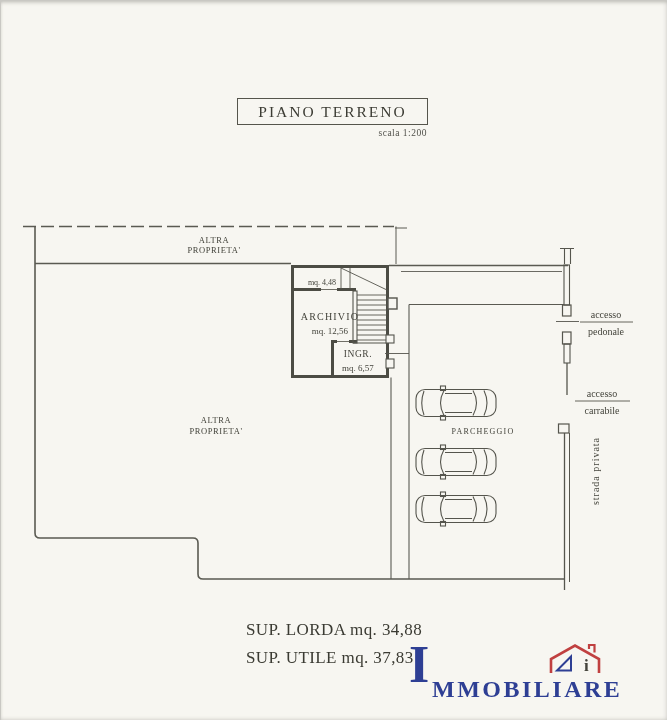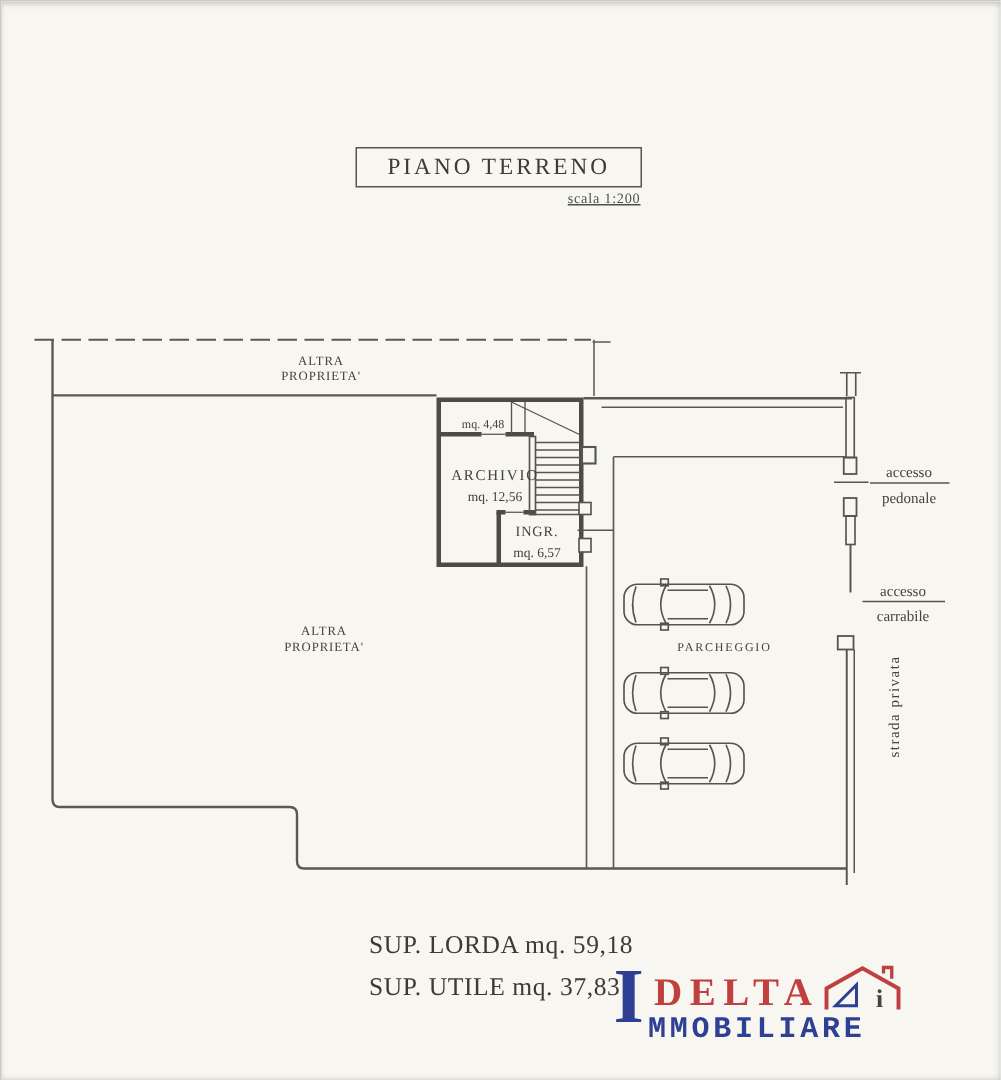--- a/index.html
+++ b/index.html
@@ -15,29 +15,29 @@
   }
   .abs{position:absolute;}
   #title-box{
     left:236px;top:97px;width:189px;height:25px;
     border:1.3px solid #55554c;
     display:flex;align-items:center;justify-content:center;
     font-size:15.5px;letter-spacing:2px;color:#3c3c34;
   }
   #scale-note{
     left:237px;top:127px;width:189px;
-    text-align:right;font-size:9.5px;color:#50504a;letter-spacing:0.5px;text-decoration:underline;
+    text-align:right;font-size:9.5px;color:#50504a;letter-spacing:0.5px;
   }
   #summary{left:245px;top:615px;line-height:28px;font-size:17px;color:#3b3b33;letter-spacing:0.4px;}
   #summary div{white-space:nowrap;}
   
   #logo{left:408px;top:642px;width:200px;height:60px;}
   #logo .initial{position:absolute;left:0;top:-4px;font-size:52px;font-weight:bold;line-height:1;}
   #logo .delta{position:absolute;left:27px;top:6px;font-size:26px;font-weight:bold;letter-spacing:5px;line-height:1;}
-  #logo .immob{position:absolute;left:23px;top:34px;font-size:20px;font-weight:bold;letter-spacing:2.5px;line-height:1;font-family:Liberation Mono, monospace;}
+  #logo .immob{position:absolute;left:23px;top:34px;font-size:24px;font-weight:bold;letter-spacing:2.5px;line-height:1;}
   #logo .house{position:absolute;left:139px;top:0px;}
   svg text{font-family:"Liberation Serif","DejaVu Serif",serif;fill:#44443c;}
 </style>
 </head>
 <body>
 
 <div id="page">
 
   <div class="abs" id="title-box">
     <span>PIANO TERRENO</span>
@@ -147,27 +147,26 @@
 
       <text x="598" y="470" font-size="10" letter-spacing="1" transform="rotate(-90 598 470)">strada privata</text>
     </g>
     <g stroke="#55554d" fill="none">
       <path d="M579,321 H632" stroke-width="0.9"></path>
       <path d="M574,400 H629" stroke-width="0.9"></path>
     </g>
   </svg>
 
   <div class="abs" id="summary">
-    <div>SUP. LORDA mq. 59,18</div>
+    <div>SUP. LORDA mq. 34,88</div>
     <div>SUP. UTILE mq. 37,83</div>
   </div>
 
   <div class="abs" id="logo">
     <span class="initial" style="color:#2e3f94">I</span>
-    <span class="delta" style="color:#c04040">DELTA</span>
     <svg class="house" width="58" height="32" viewBox="0 0 58 32">
       <path d="M3,30 L3,16 L27,2.5 L51,16 L51,30" fill="none" stroke="#c04040" stroke-width="2.6"></path>
       <path d="M41,6 V2 H46.5 V9.5" fill="none" stroke="#c04040" stroke-width="2.2"></path>
       <path d="M9,27.5 L23,27.5 L23,13.5 Z" fill="none" stroke="#2e3f94" stroke-width="2"></path>
       <text x="36" y="28" font-size="17" font-weight="bold" fill="#2e3f94">i</text>
     </svg>
     <span class="immob" style="color:#2e3f94">MMOBILIARE</span>
   </div>
 
 </div>

